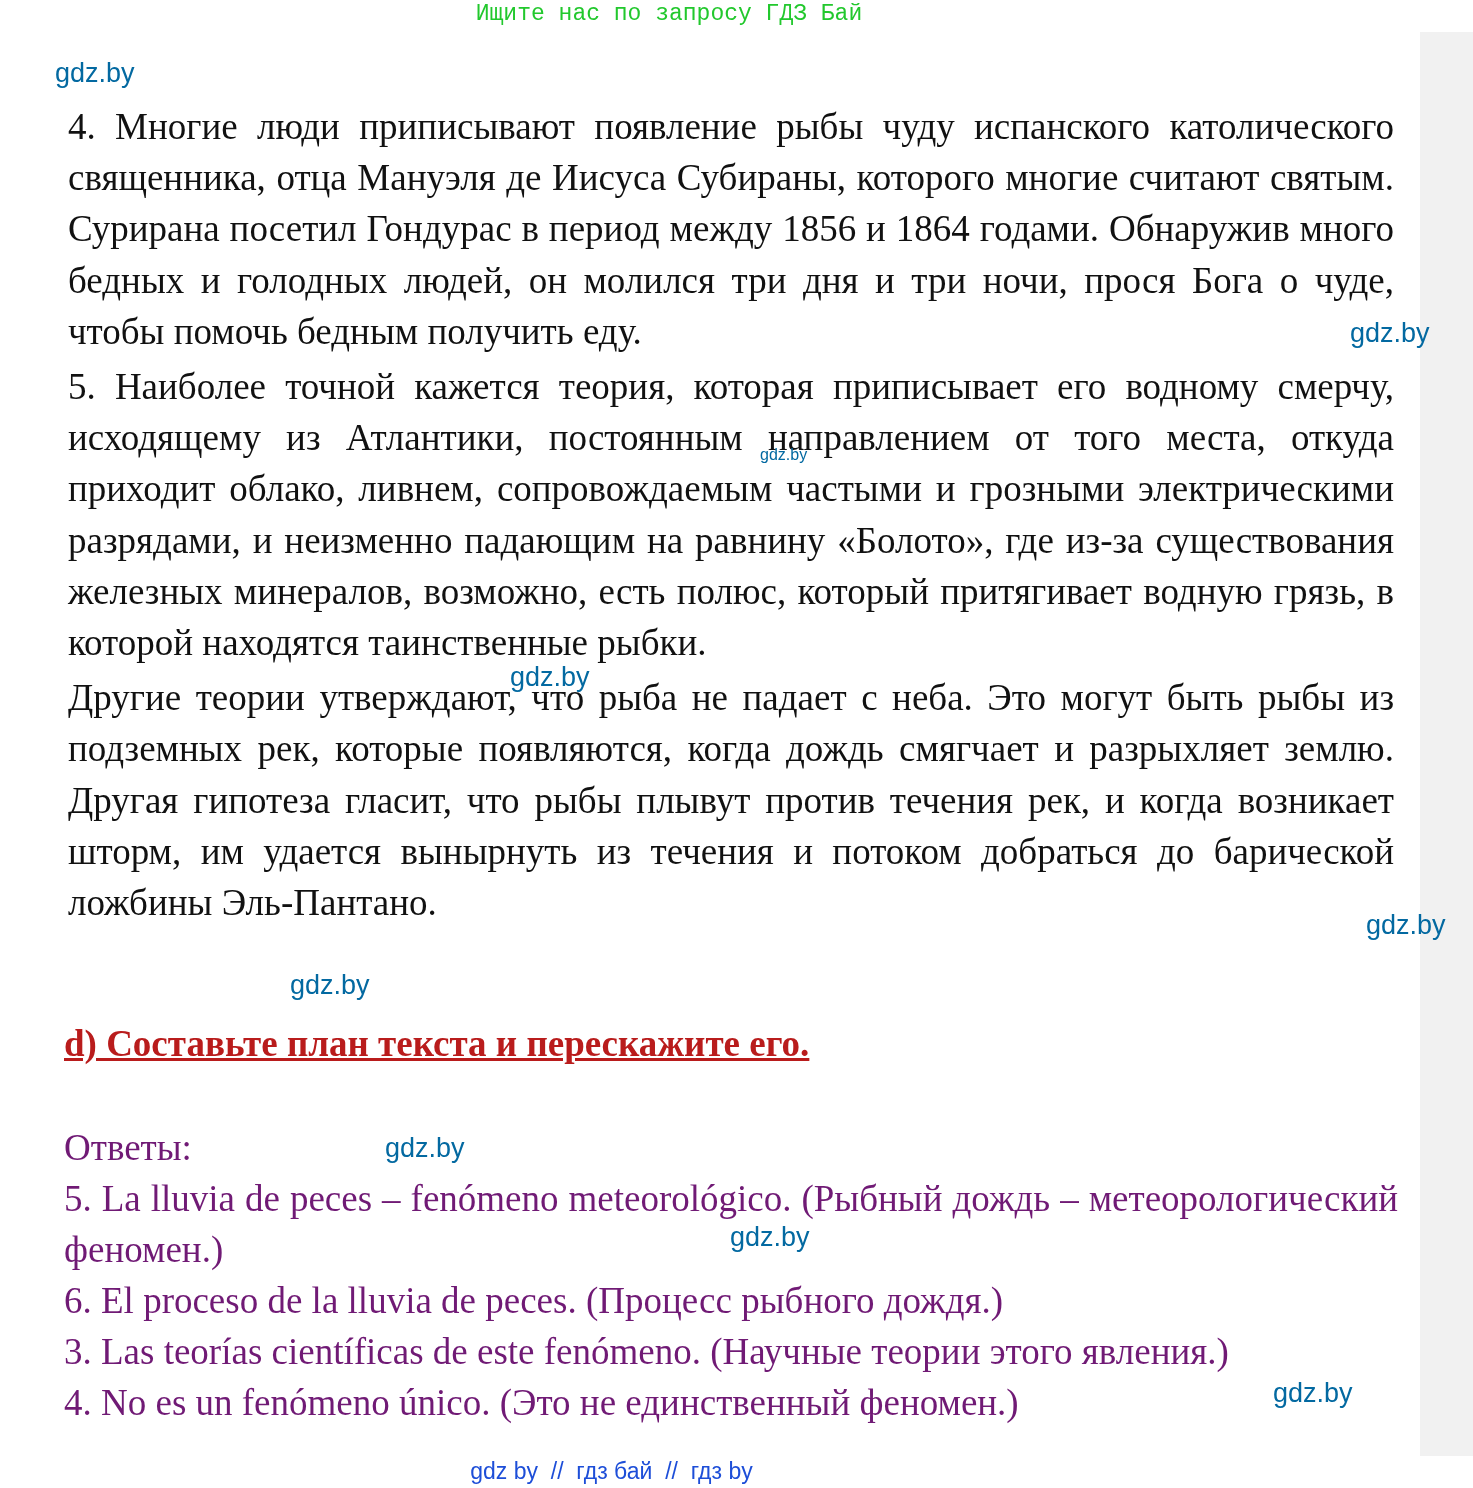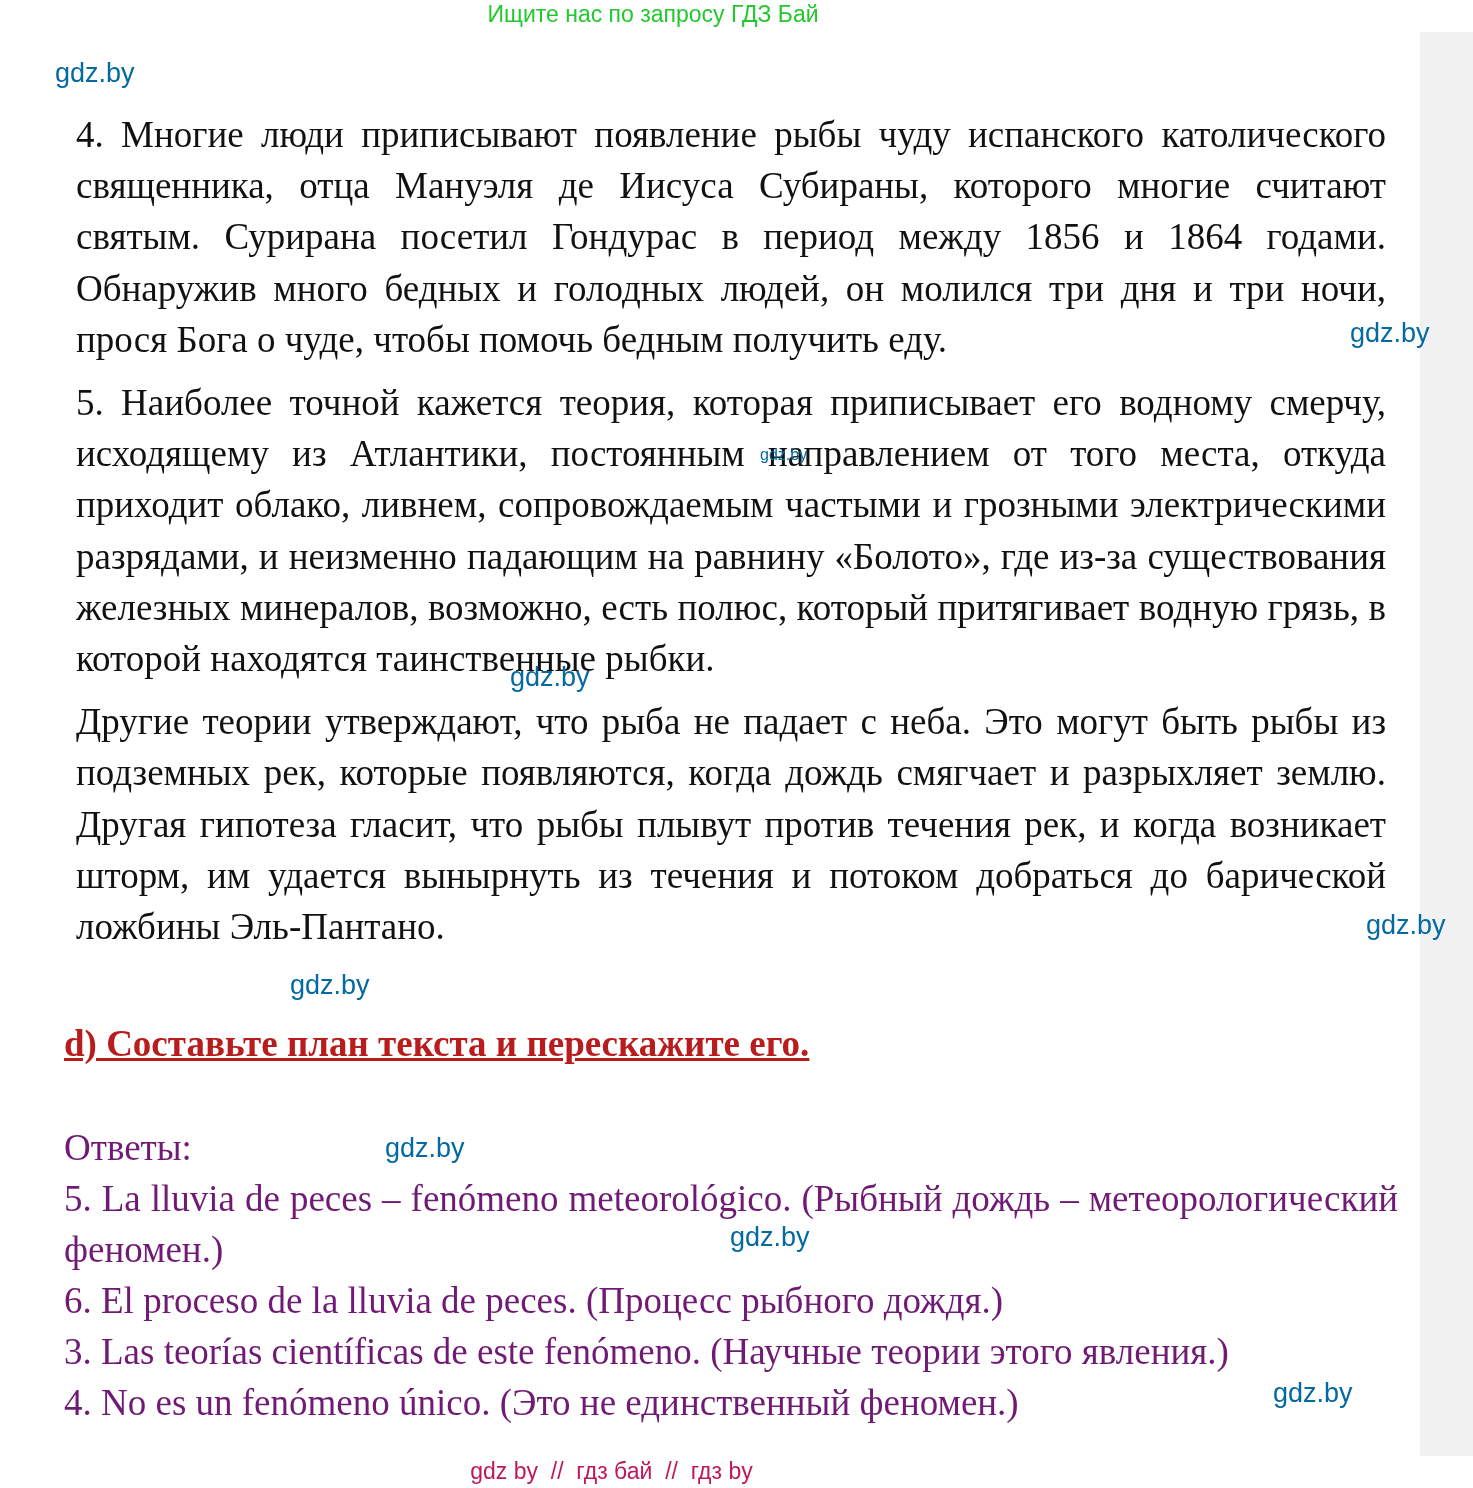--- a/index.html
+++ b/index.html
@@ -1,31 +1,31 @@
 <!DOCTYPE html>
 <html><head>
 <meta charset="utf-8">
 <style>
   html, body { margin:0; padding:0; background:#ffffff; }
   body { width:1473px; height:1488px; position:relative; overflow:hidden; }
-  .top-banner { position:absolute; left:0; top:0; width:1306px; text-align:center;
-    font-family:Liberation Sans, sans-serif; font-size:23px; color:#22c82d; line-height:28px; top:0; }
+  .top-banner { position:absolute; left:16px; top:0; width:1306px; text-align:center;
+    font-family:Liberation Mono, monospace; font-size:23px; color:#22c82d; line-height:28px; top:0; }
   .side-strip { position:absolute; left:1420px; top:32px; width:53px; height:1424px; background:#f1f1f1; }
   .wm { position:absolute; font-family:"Liberation Sans", sans-serif; font-size:27px; color:#0369a1; line-height:30px; white-space:nowrap; }
   .wm.small { font-size:16px; line-height:18px; }
   .doc { position:absolute; left:64px; top:97px; width:1334px;
     font-family:"Liberation Serif", serif; font-size:37px; line-height:51.2px; color:#111; }
-  .doc p { margin:12px; text-align:justify; text-align-last:left; }
+  .doc p { margin:4px; text-align:justify; text-align-last:left; }
   .heading { position:absolute; left:64px; top:1020px; font-family:"Liberation Serif", serif; font-weight:bold;
     font-size:37px; line-height:48px; color:#b91c1c; white-space:nowrap;text-decoration:underline; }
   .answers { position:absolute; left:64px; top:1122px; width:1334px;
     font-family:"Liberation Serif", serif; font-size:37px; line-height:51px; color:#701a75; }
   .answers p { margin:0; text-align:justify; text-align-last:left; }
   .footer { position:absolute; left:0; top:1456px; width:1223px; text-align:center;
-    font-family:"Liberation Sans", sans-serif; font-size:23px; color:#be185d; line-height:30px; }
+    font-family:"Liberation Sans", sans-serif; font-size:23px; color:#1d4ed8; line-height:30px; }
 </style>
 </head>
 <body>
 
 <div class="top-banner">Ищите нас по запросу ГДЗ Бай</div>
 <div class="side-strip"></div>
 
 <div class="doc">
   <p>4. Многие люди приписывают появление рыбы чуду испанского католического священника, отца Мануэля де Иисуса Субираны, которого многие считают святым. Сурирана посетил Гондурас в период между 1856 и 1864 годами. Обнаружив много бедных и голодных людей, он молился три дня и три ночи, прося Бога о чуде, чтобы помочь бедным получить еду.</p>
   <p>5. Наиболее точной кажется теория, которая приписывает его водному смерчу, исходящему из Атлантики, постоянным направлением от того места, откуда приходит облако, ливнем, сопровождаемым частыми и грозными электрическими разрядами, и неизменно падающим на равнину «Болото», где из-за существования железных минералов, возможно, есть полюс, который притягивает водную грязь, в которой находятся таинственные рыбки.</p>

